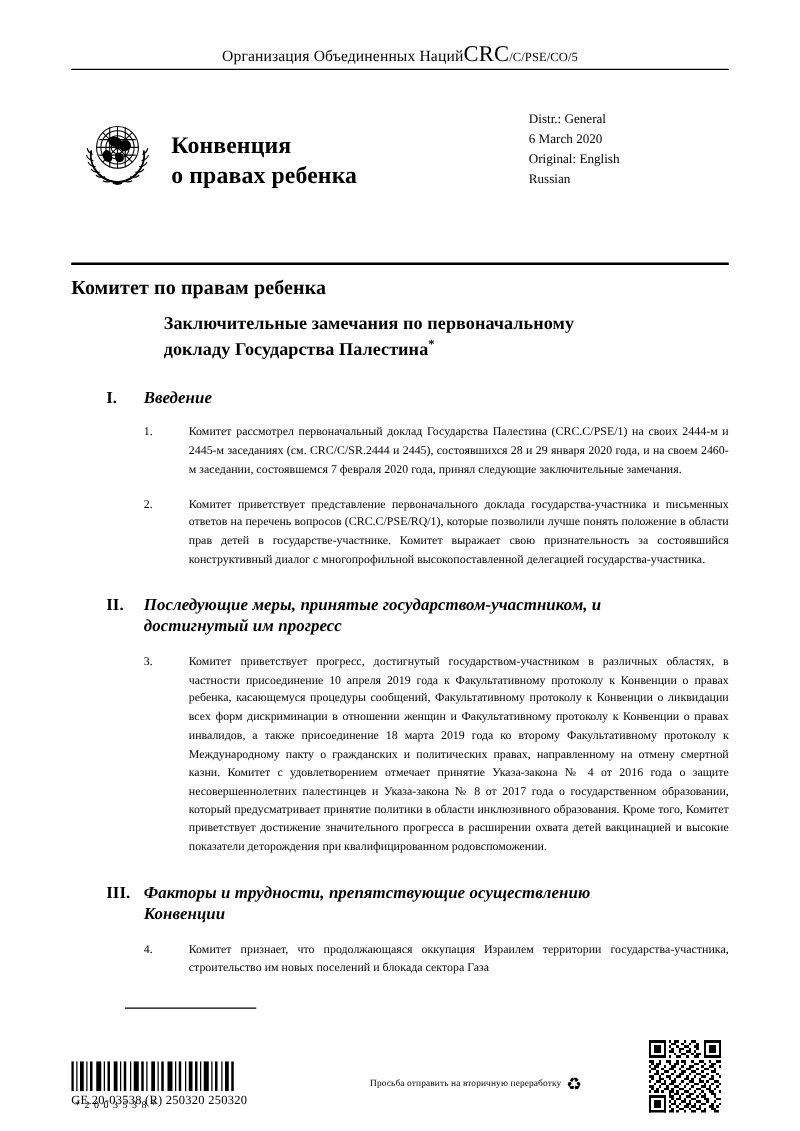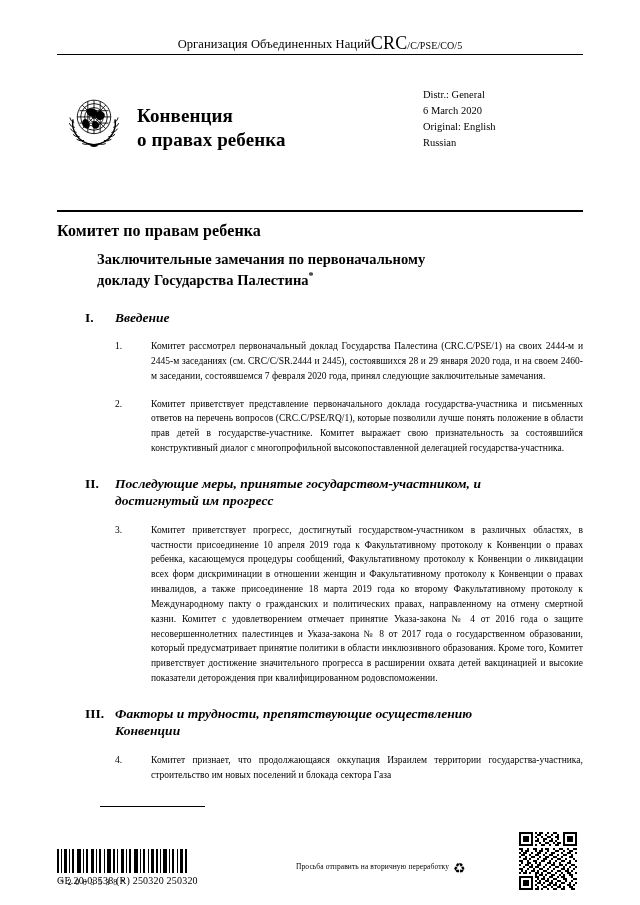--- a/index.html
+++ b/index.html
@@ -105,21 +105,21 @@
   }
 
   
   .content {
     position: absolute;
     left: 57px;
     top: 250px;
     width: 526px;
   }
   .doc-title {
-    margin-left: 40px;
+    margin-left: 74px;
     font-weight: bold;
     font-size: 14.5px;
     line-height: 1.30;
     letter-spacing: 0.05px;
   }
   .doc-title .ast {
     font-size: 10px;
     vertical-align: super;
     font-weight: bold;
   }

